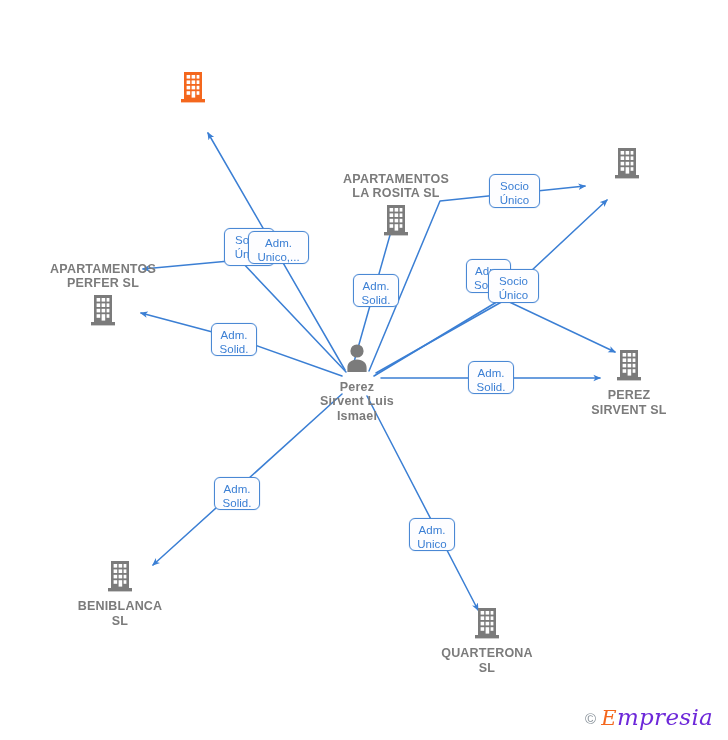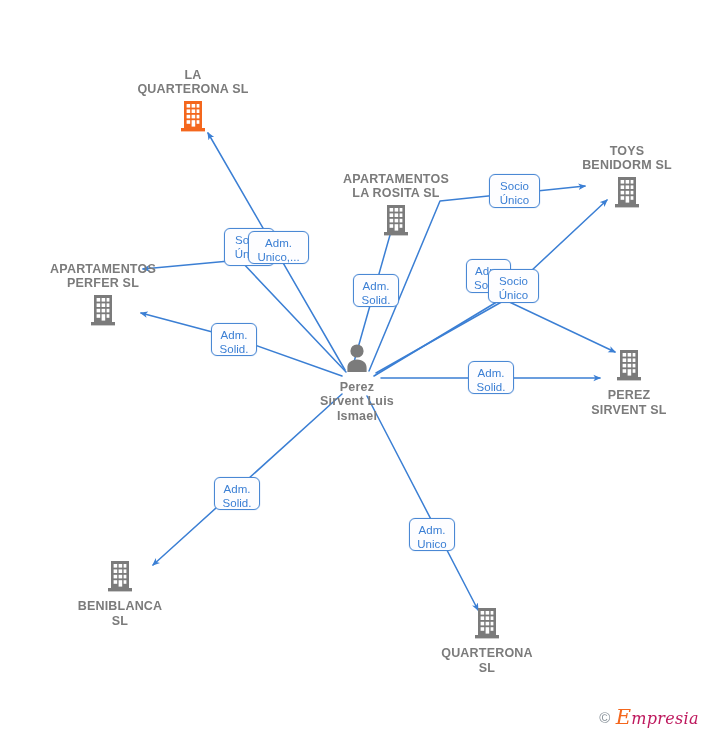--- a/index.html
+++ b/index.html
@@ -73,24 +73,24 @@
     color: #8a939b;
     vertical-align: 1px;
   }
   .watermark .wm-e {
     color: #f4671d;
     font-style: italic;
     font-family: "DejaVu Serif", serif;
     font-size: 21px;
   }
   .watermark .wm-rest {
-    color: #be185d;
+    color: #6d28d9;
     font-style: italic;
     font-family: "DejaVu Serif", serif;
-    font-size: 16px;
+    font-size: 23px;
   }
 </style>
 </head>
 <body>
 
 <div id="canvas">
 
   <svg id="edges" viewBox="0 0 728 740" width="728" height="740" xmlns="http://www.w3.org/2000/svg">
     <defs>
       <marker id="arrow-blue" viewBox="0 0 10 10" refX="8.5" refY="5" markerWidth="5.2" markerHeight="5.2" orient="auto-start-reverse">
@@ -115,22 +115,20 @@
       <div class="node label-bottom" style="left: 357px; top: 343.25px;">
         <span class="node-icon"><svg width="28" height="30" viewBox="0 0 28 30" xmlns="http://www.w3.org/2000/svg">
             <circle cx="14" cy="8" r="6.6" fill="#7b7b7b"></circle>
             <path d="M14 16.6c-6.1 0-9.6 3.6-9.6 8.2V29h19.2v-4.2c0-4.6-3.5-8.2-9.6-8.2z" fill="#7b7b7b"></path>
           </svg></span>
         <span class="node-label">Perez
 Sirvent Luis
 Ismael</span>
       </div>
       <div class="node label-top" style="left: 193px; top: 67.5px;">
-        <span class="node-label" style="color: rgb(123, 123, 123);">LA
-QUARTERONA  SL</span>
         <span class="node-icon"><svg width="30" height="34" viewBox="0 0 30 34" xmlns="http://www.w3.org/2000/svg">
             <rect x="6" y="2" width="18" height="28" fill="#f4671d"></rect>
             <rect x="3" y="29" width="24" height="3.4" fill="#f4671d"></rect>
             <g fill="#ffffff">
               <rect x="8.6" y="5" width="3.6" height="3.6"></rect>
               <rect x="13.6" y="5" width="3.6" height="3.6"></rect>
               <rect x="18.6" y="5" width="2.8" height="3.6"></rect>
               <rect x="8.6" y="10.4" width="3.6" height="3.6"></rect>
               <rect x="13.6" y="10.4" width="3.6" height="3.6"></rect>
               <rect x="18.6" y="10.4" width="2.8" height="3.6"></rect>
@@ -159,22 +157,20 @@
               <rect x="8.6" y="15.8" width="3.6" height="3.6"></rect>
               <rect x="13.6" y="15.8" width="3.6" height="3.6"></rect>
               <rect x="18.6" y="15.8" width="2.8" height="3.6"></rect>
               <rect x="8.6" y="21.2" width="3.6" height="3.6"></rect>
               <rect x="13.6" y="21.2" width="3.6" height="6.4"></rect>
               <rect x="18.6" y="21.2" width="2.8" height="3.6"></rect>
             </g>
           </svg></span>
       </div>
       <div class="node label-top" style="left: 627px; top: 143.5px;">
-        <span class="node-label">TOYS
-BENIDORM SL</span>
         <span class="node-icon"><svg width="30" height="34" viewBox="0 0 30 34" xmlns="http://www.w3.org/2000/svg">
             <rect x="6" y="2" width="18" height="28" fill="#7b7b7b"></rect>
             <rect x="3" y="29" width="24" height="3.4" fill="#7b7b7b"></rect>
             <g fill="#ffffff">
               <rect x="8.6" y="5" width="3.6" height="3.6"></rect>
               <rect x="13.6" y="5" width="3.6" height="3.6"></rect>
               <rect x="18.6" y="5" width="2.8" height="3.6"></rect>
               <rect x="8.6" y="10.4" width="3.6" height="3.6"></rect>
               <rect x="13.6" y="10.4" width="3.6" height="3.6"></rect>
               <rect x="18.6" y="10.4" width="2.8" height="3.6"></rect>

